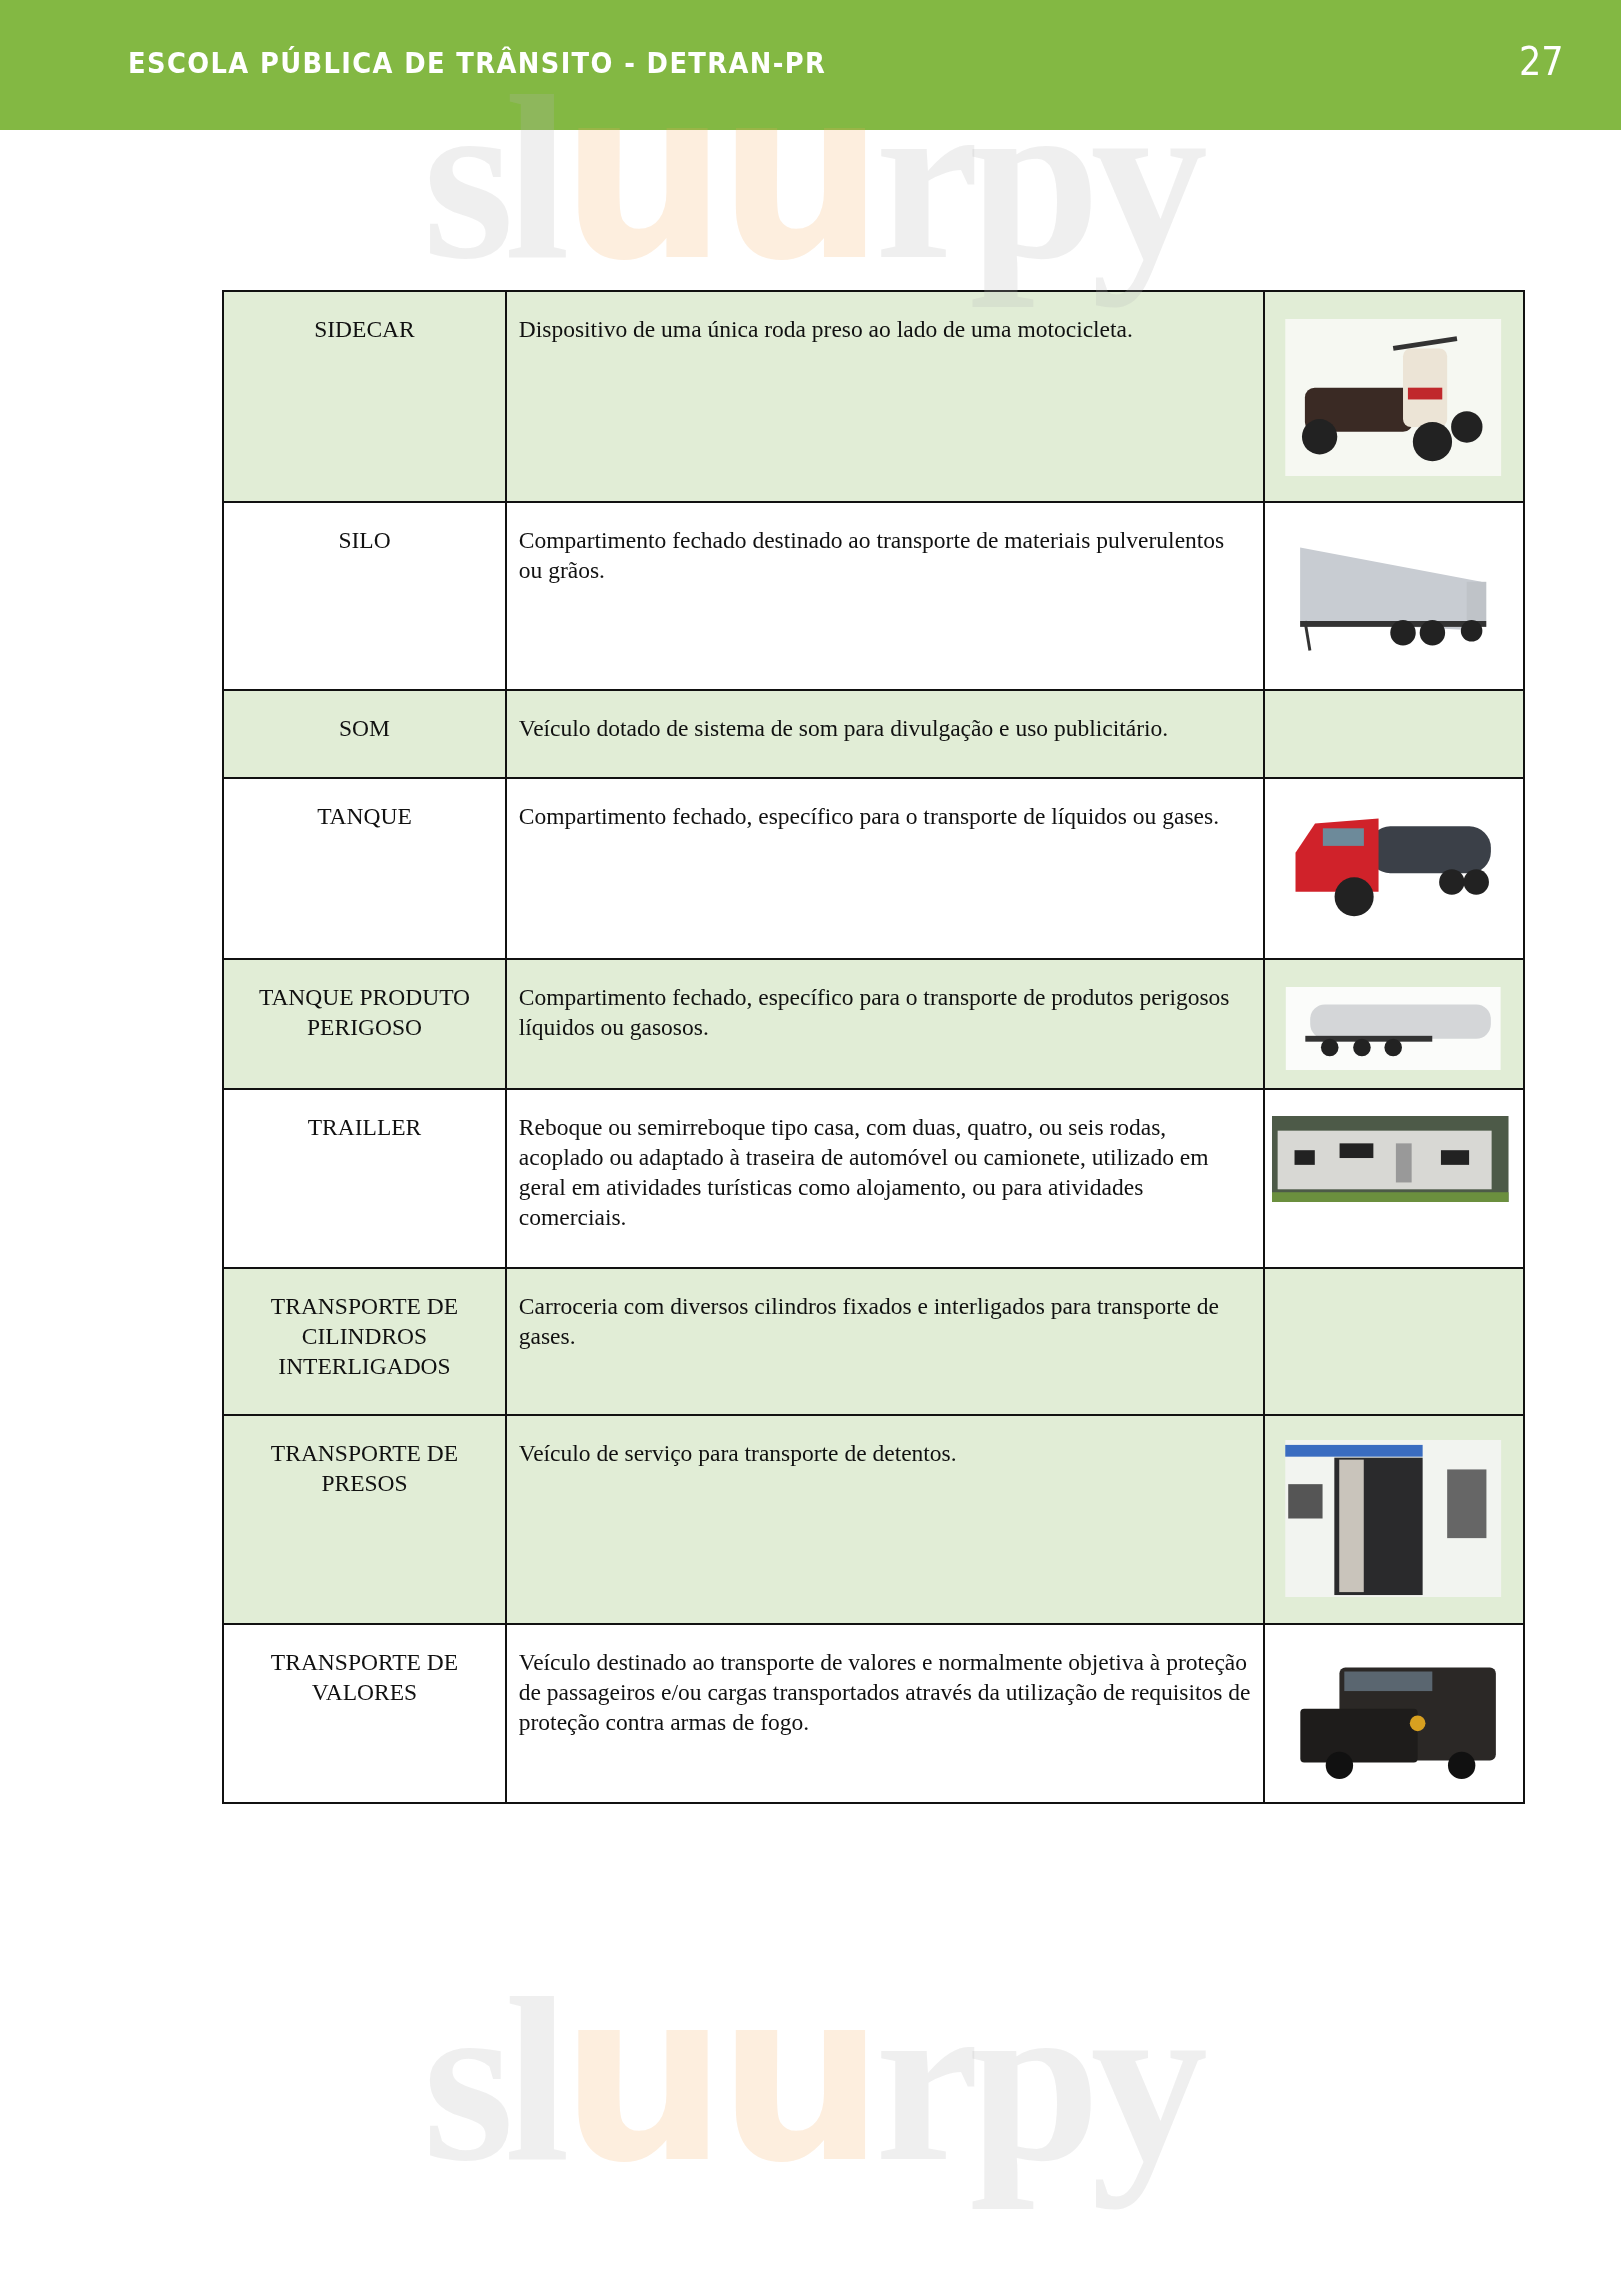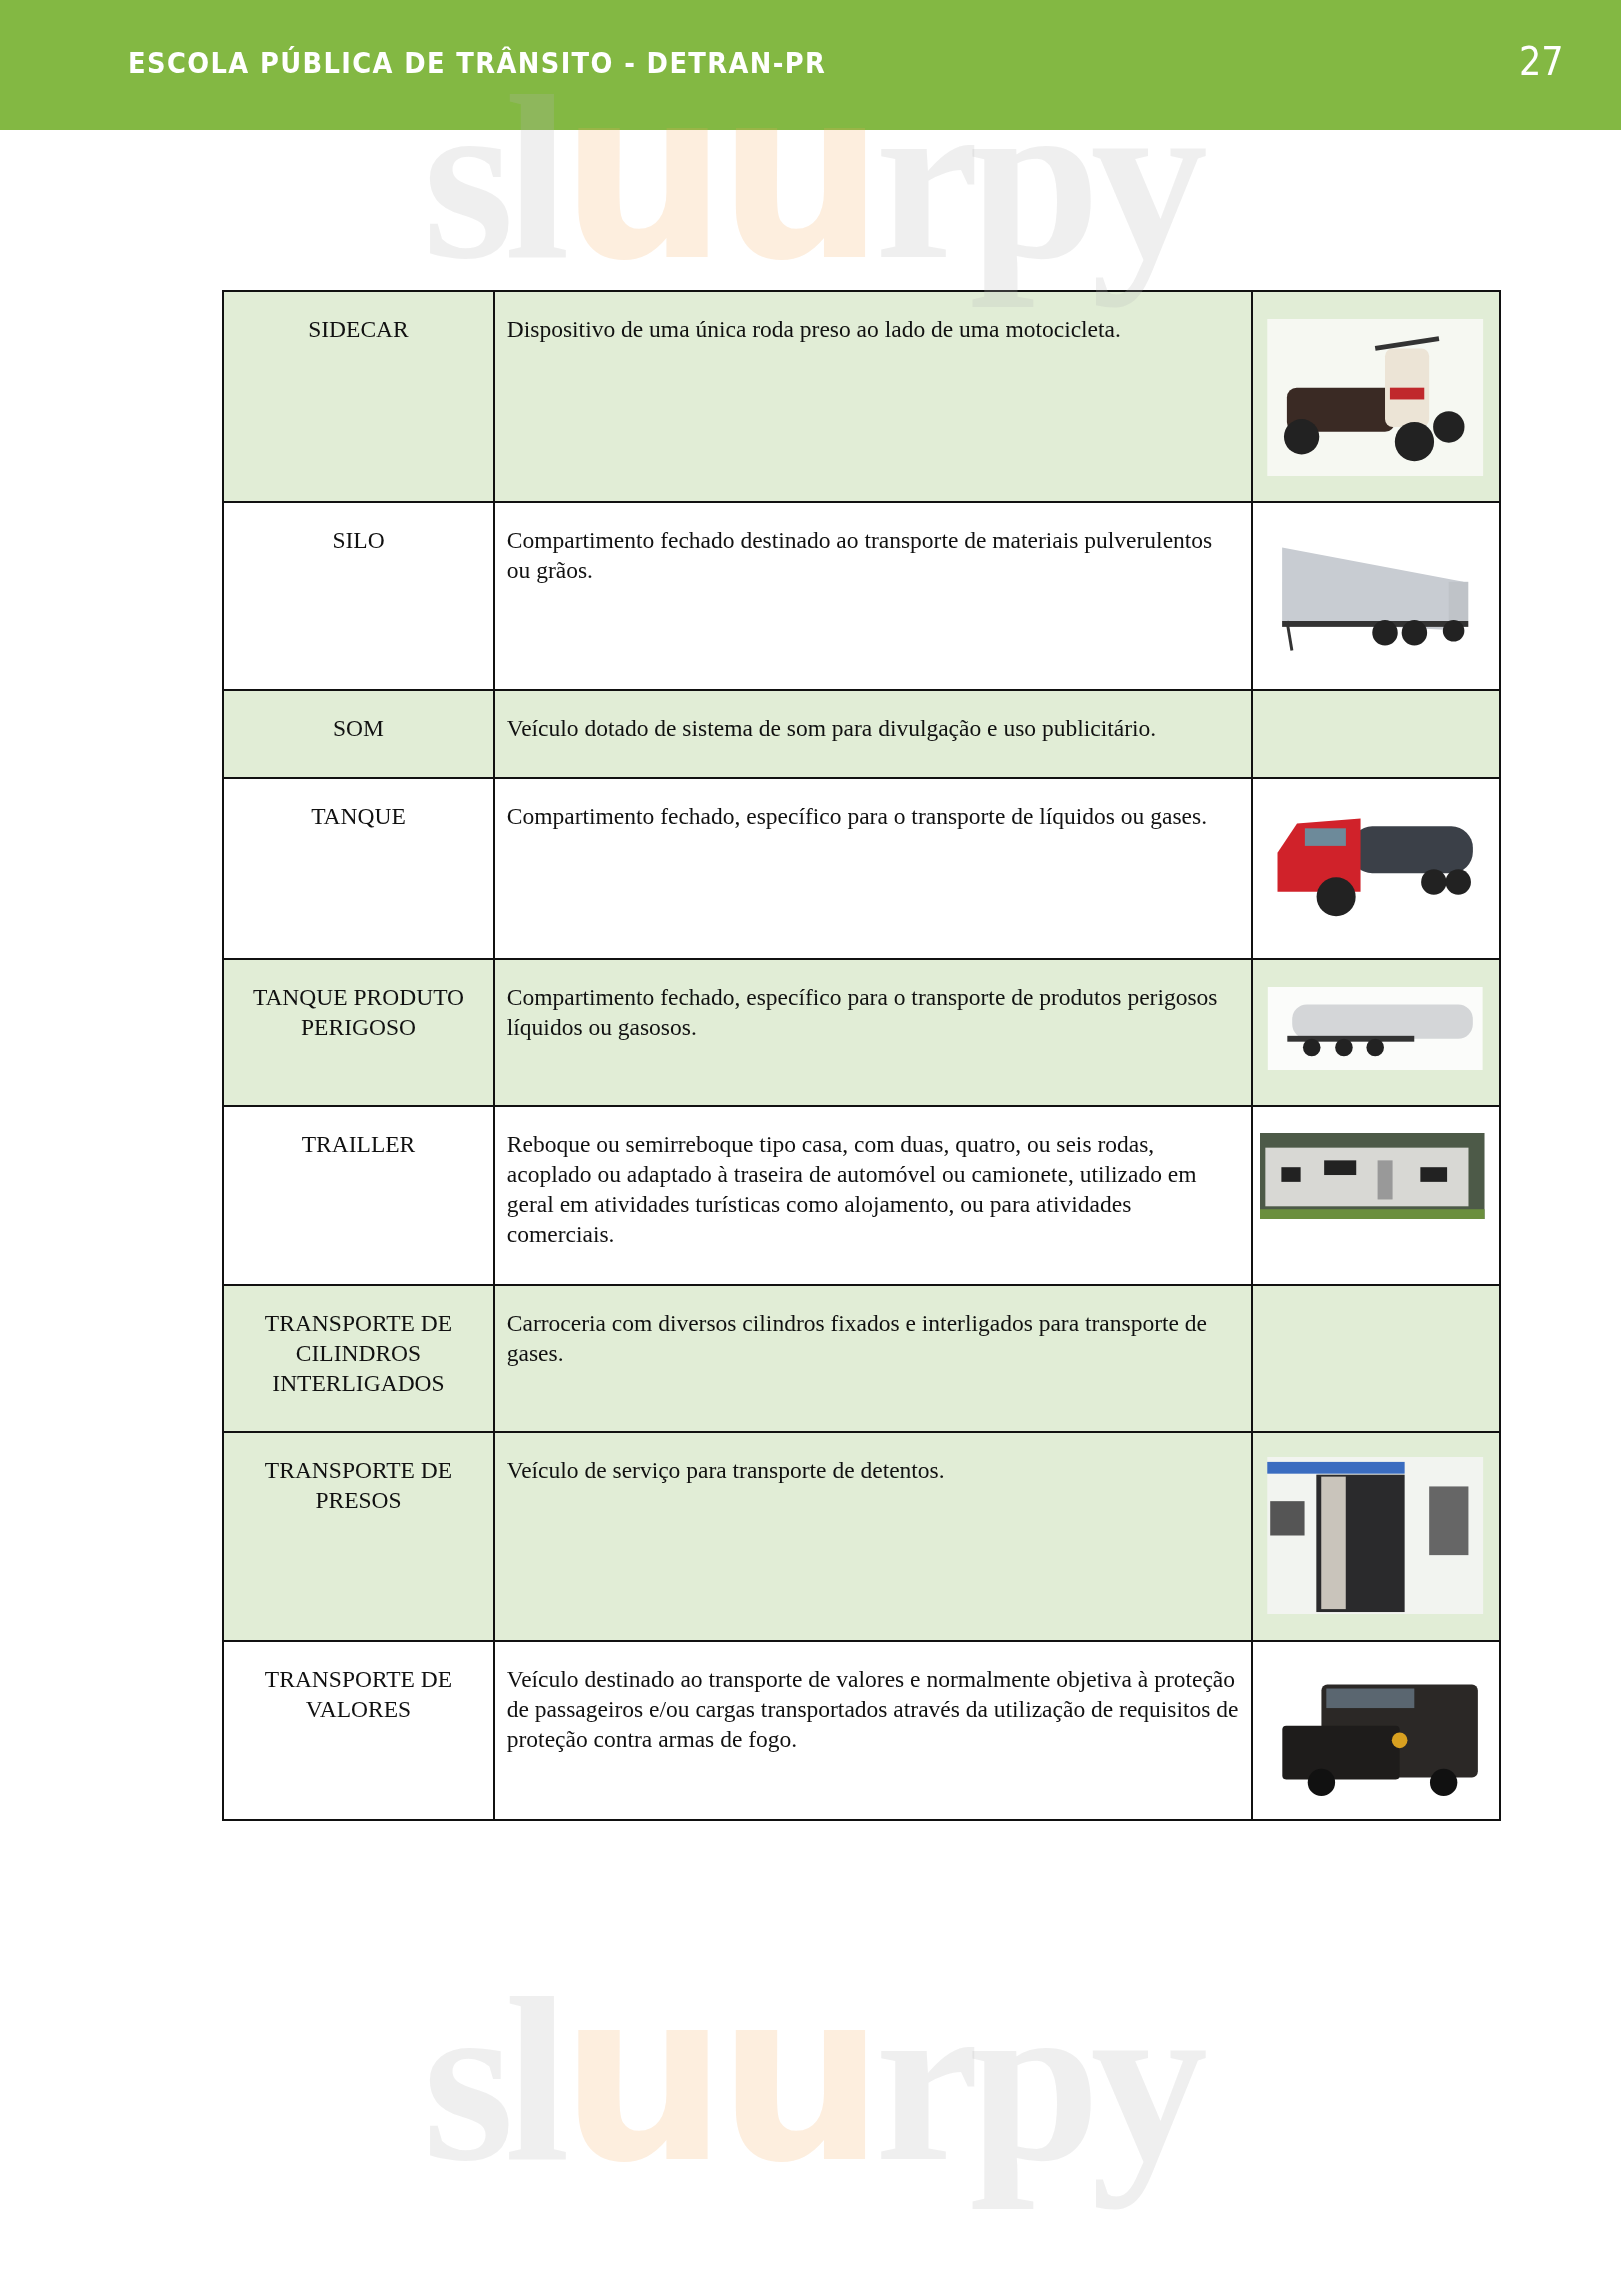--- a/index.html
+++ b/index.html
@@ -29,21 +29,21 @@
   }
   .watermark .g { color: rgba(180,180,180,0.22); font-family: Liberation Serif, serif; }
   .watermark .o { color: rgba(245,170,90,0.20); }
   .wm1 { top: 39px; }
   .wm2 { top: 1941px; }
   table.defs {
     position: absolute; left: 222px; top: 290px;
     border-collapse: collapse; table-layout: fixed; width: 1231px;
   }
   table.defs td {
-    border: 2.9px solid #111; vertical-align: top; padding: 6px;
+    border: 2.9px solid #111; vertical-align: top; padding: 12px;
     font-size: 23.5px; line-height: 30px; color: #111;
   }
   td.term { width: 257px; text-align: center; padding-top: 21.6px !important; }
   td.desc { width: 734px; padding: 21.6px 9.8px 0 11.8px !important; }
   td.pic { width: 234px; position: relative; }
   tr.green td { background: #e1edd6; }
   tr.white td { background: #ffffff; }
   .thumb { position: absolute; left: 9.8px; right: 9.8px; }
   .thumb svg { width: 100%; height: 100%; display: block; }
 </style>
@@ -115,21 +115,21 @@
               <rect x="85" y="28" width="125" height="48" rx="22" fill="#3b4048"></rect>
               <polygon points="10,55 30,25 95,20 95,95 10,95" fill="#d0222a"></polygon>
               <rect x="38" y="30" width="42" height="18" fill="#6d8a9a"></rect>
               <circle cx="70" cy="100" r="20" fill="#222"></circle>
               <circle cx="170" cy="85" r="13" fill="#222"></circle>
               <circle cx="195" cy="85" r="13" fill="#222"></circle>
             </svg>
       </div>
     </td>
   </tr>
-  <tr class="green" style="height:147px">
+  <tr class="green" style="height:130px">
     <td class="term">TANQUE PRODUTO PERIGOSO</td>
     <td class="desc">Compartimento fechado, específico para o transporte de produtos perigosos líquidos ou gasosos.</td>
     <td class="pic">
       <div class="thumb" style="top:27.4px;height:83px">
         <svg viewBox="0 0 220 85">
               <rect width="220" height="85" fill="#fbfcfa"></rect>
               <rect x="25" y="18" width="185" height="35" rx="15" fill="#d4d6d8"></rect>
               <rect x="20" y="50" width="130" height="6" fill="#333"></rect>
               <circle cx="45" cy="62" r="9" fill="#222"></circle>
               <circle cx="78" cy="62" r="9" fill="#222"></circle>

